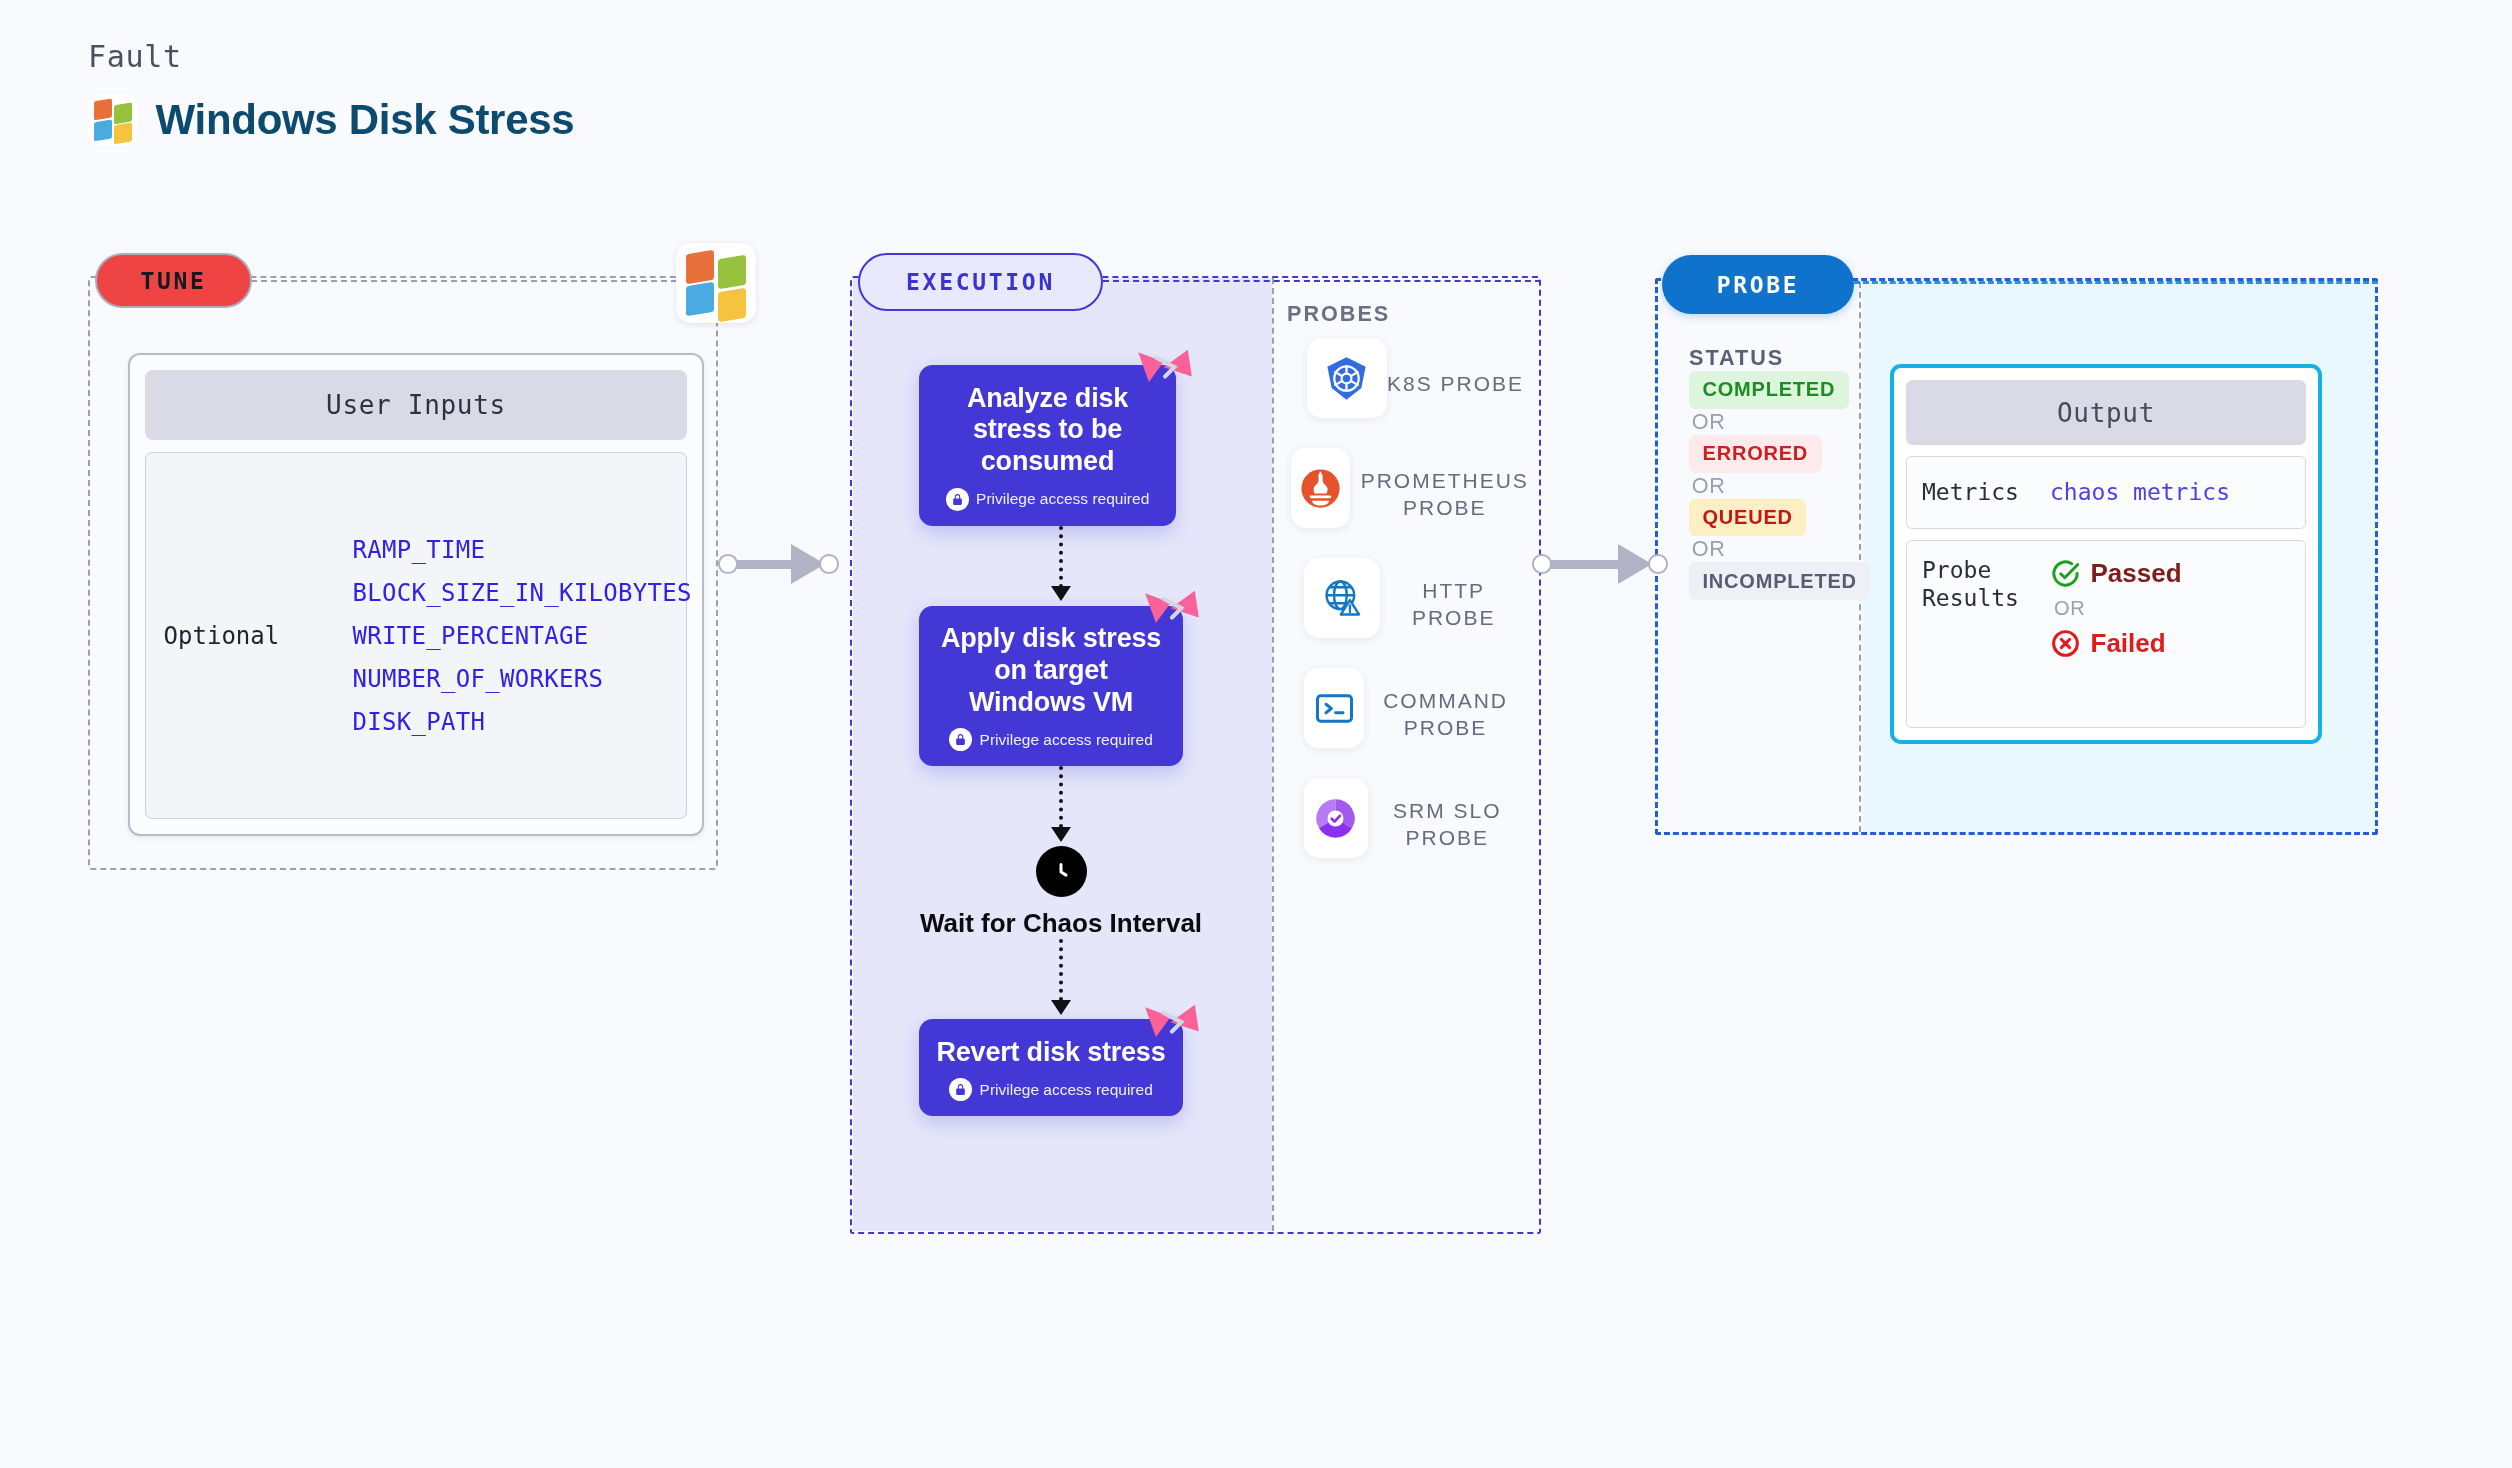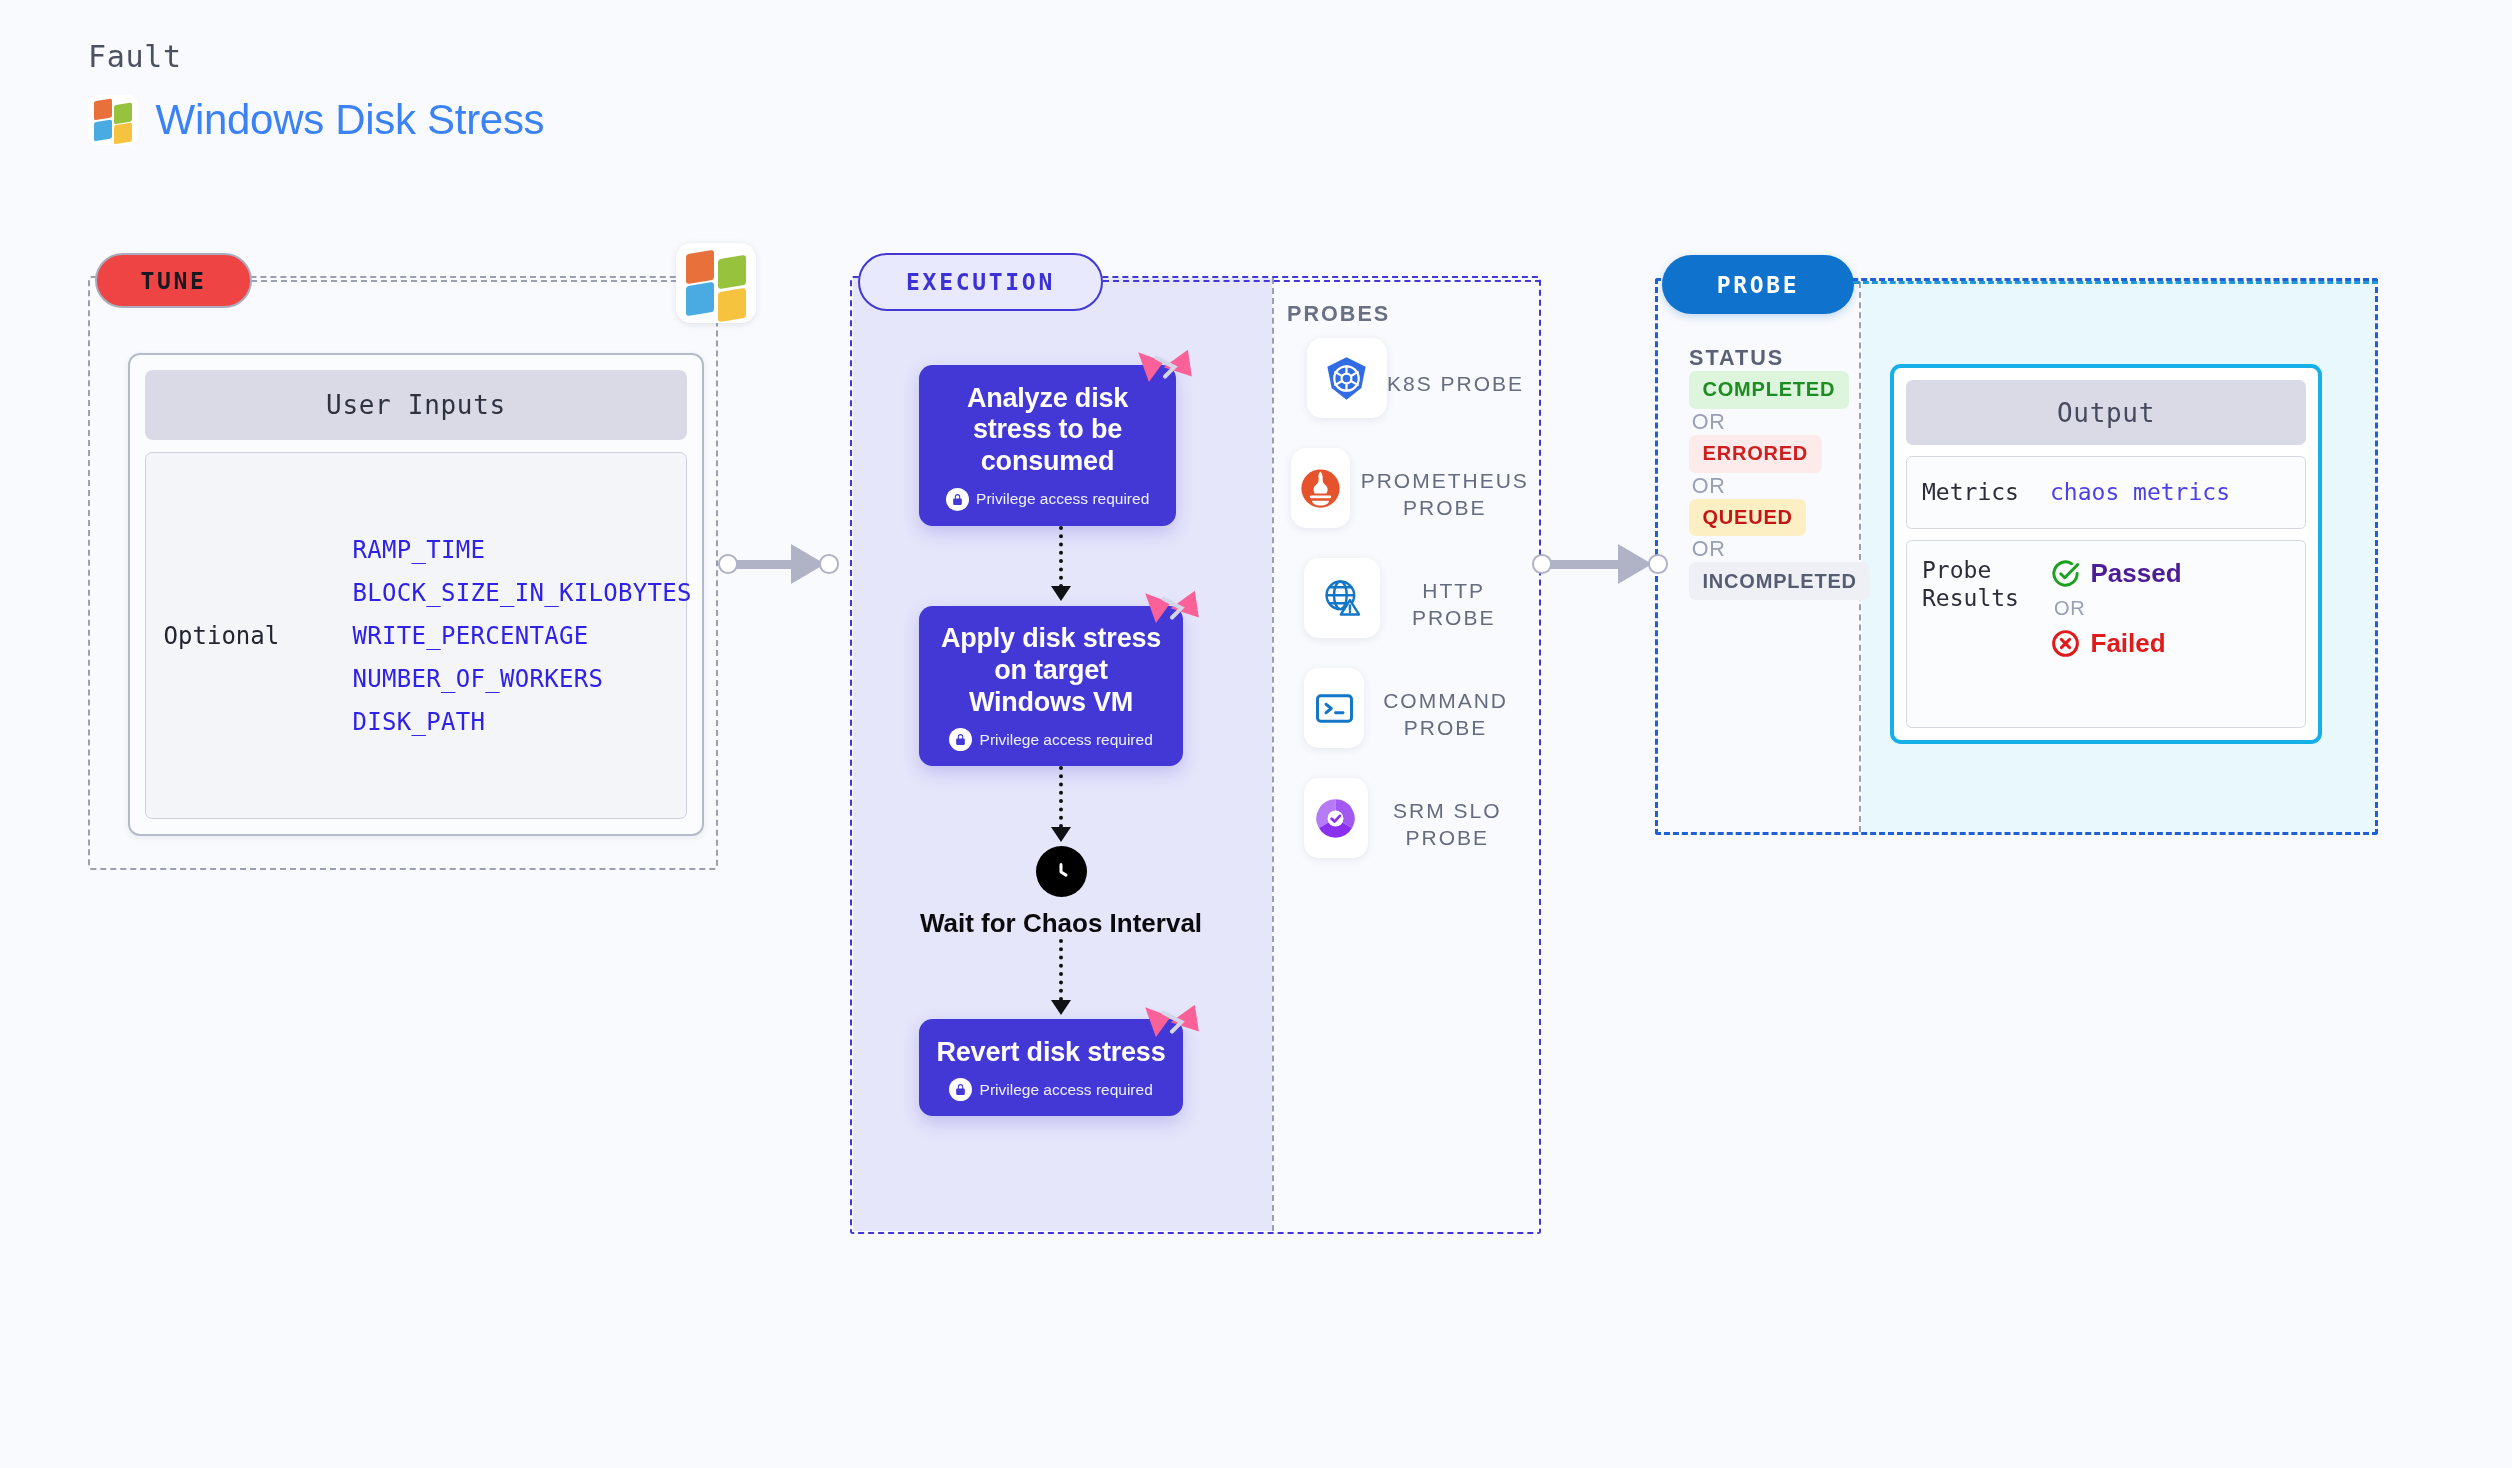--- a/index.html
+++ b/index.html
@@ -26,21 +26,21 @@
     background: #ffffff; position: relative; overflow: hidden;
     flex: none;
   }
   .win-logo i {
     position: absolute; display: block; border-radius: 2px;
   }
   .win-logo .p1 { left: 6px;  top: 5.4px;  width: 17.6px; height: 19px; background:#e8703a; transform: skewY(-9deg); }
   .win-logo .p2 { left: 26px; top: 8.8px; width: 17.6px; height: 19px; background:#97c23e; transform: skewY(-9deg); }
   .win-logo .p3 { left: 6px;  top: 26px; width: 17.6px; height: 19px; background:#4aabe3; transform: skewY(-9deg); }
   .win-logo .p4 { left: 26px; top: 29px; width: 17.6px; height: 19px; background:#f5c33e; transform: skewY(-9deg); }
-  .title-text { font-size: 42px; font-weight: 400; color: #3b82f6; letter-spacing: -0.3px; }
+  .title-text { font-size: 42px; font-weight: 700; color: #0c4a6e; letter-spacing: -0.3px; }
 
   
   .stage-pill {
     position: absolute; z-index: 6;
     display: flex; align-items: center; justify-content: center;
     font-family: "DejaVu Sans Mono", monospace;
     font-size: 23px; letter-spacing: 2.7px; font-weight: 700;
     border-radius: 675px; white-space: nowrap;
   }
 
@@ -268,21 +268,21 @@
     font-family: "DejaVu Sans Mono", monospace; font-size: 23px; color: #2b2e3a;
     width: 128px; flex: none; line-height: 1.25;
   }
   .out-val-metrics {
     font-family: "DejaVu Sans Mono", monospace; font-size: 23px; color: #4e40e8;
   }
   .out-vals { display: flex; flex-direction: column; gap: 8px; padding-top: 2.7px; }
   .verdict { display: flex; align-items: center; gap: 9.5px; }
   .verdict svg { width: 31px; height: 31px; flex: none; }
   .verdict-text { font-size: 26px; font-weight: 700; }
-  .v-pass { color: #4c1d95; }
+  .v-pass { color: #7f1d1d; }
   .v-fail { color: #e01b1b; }
   .or-small { font-size: 20px; color: #9aa0b3; letter-spacing: 0.7px; padding-left: 4px; }
 </style>
 </head>
 <body>
 
 <div class="canvas">
 
   <div class="fault-label">Fault</div>
   <div class="title-row">

